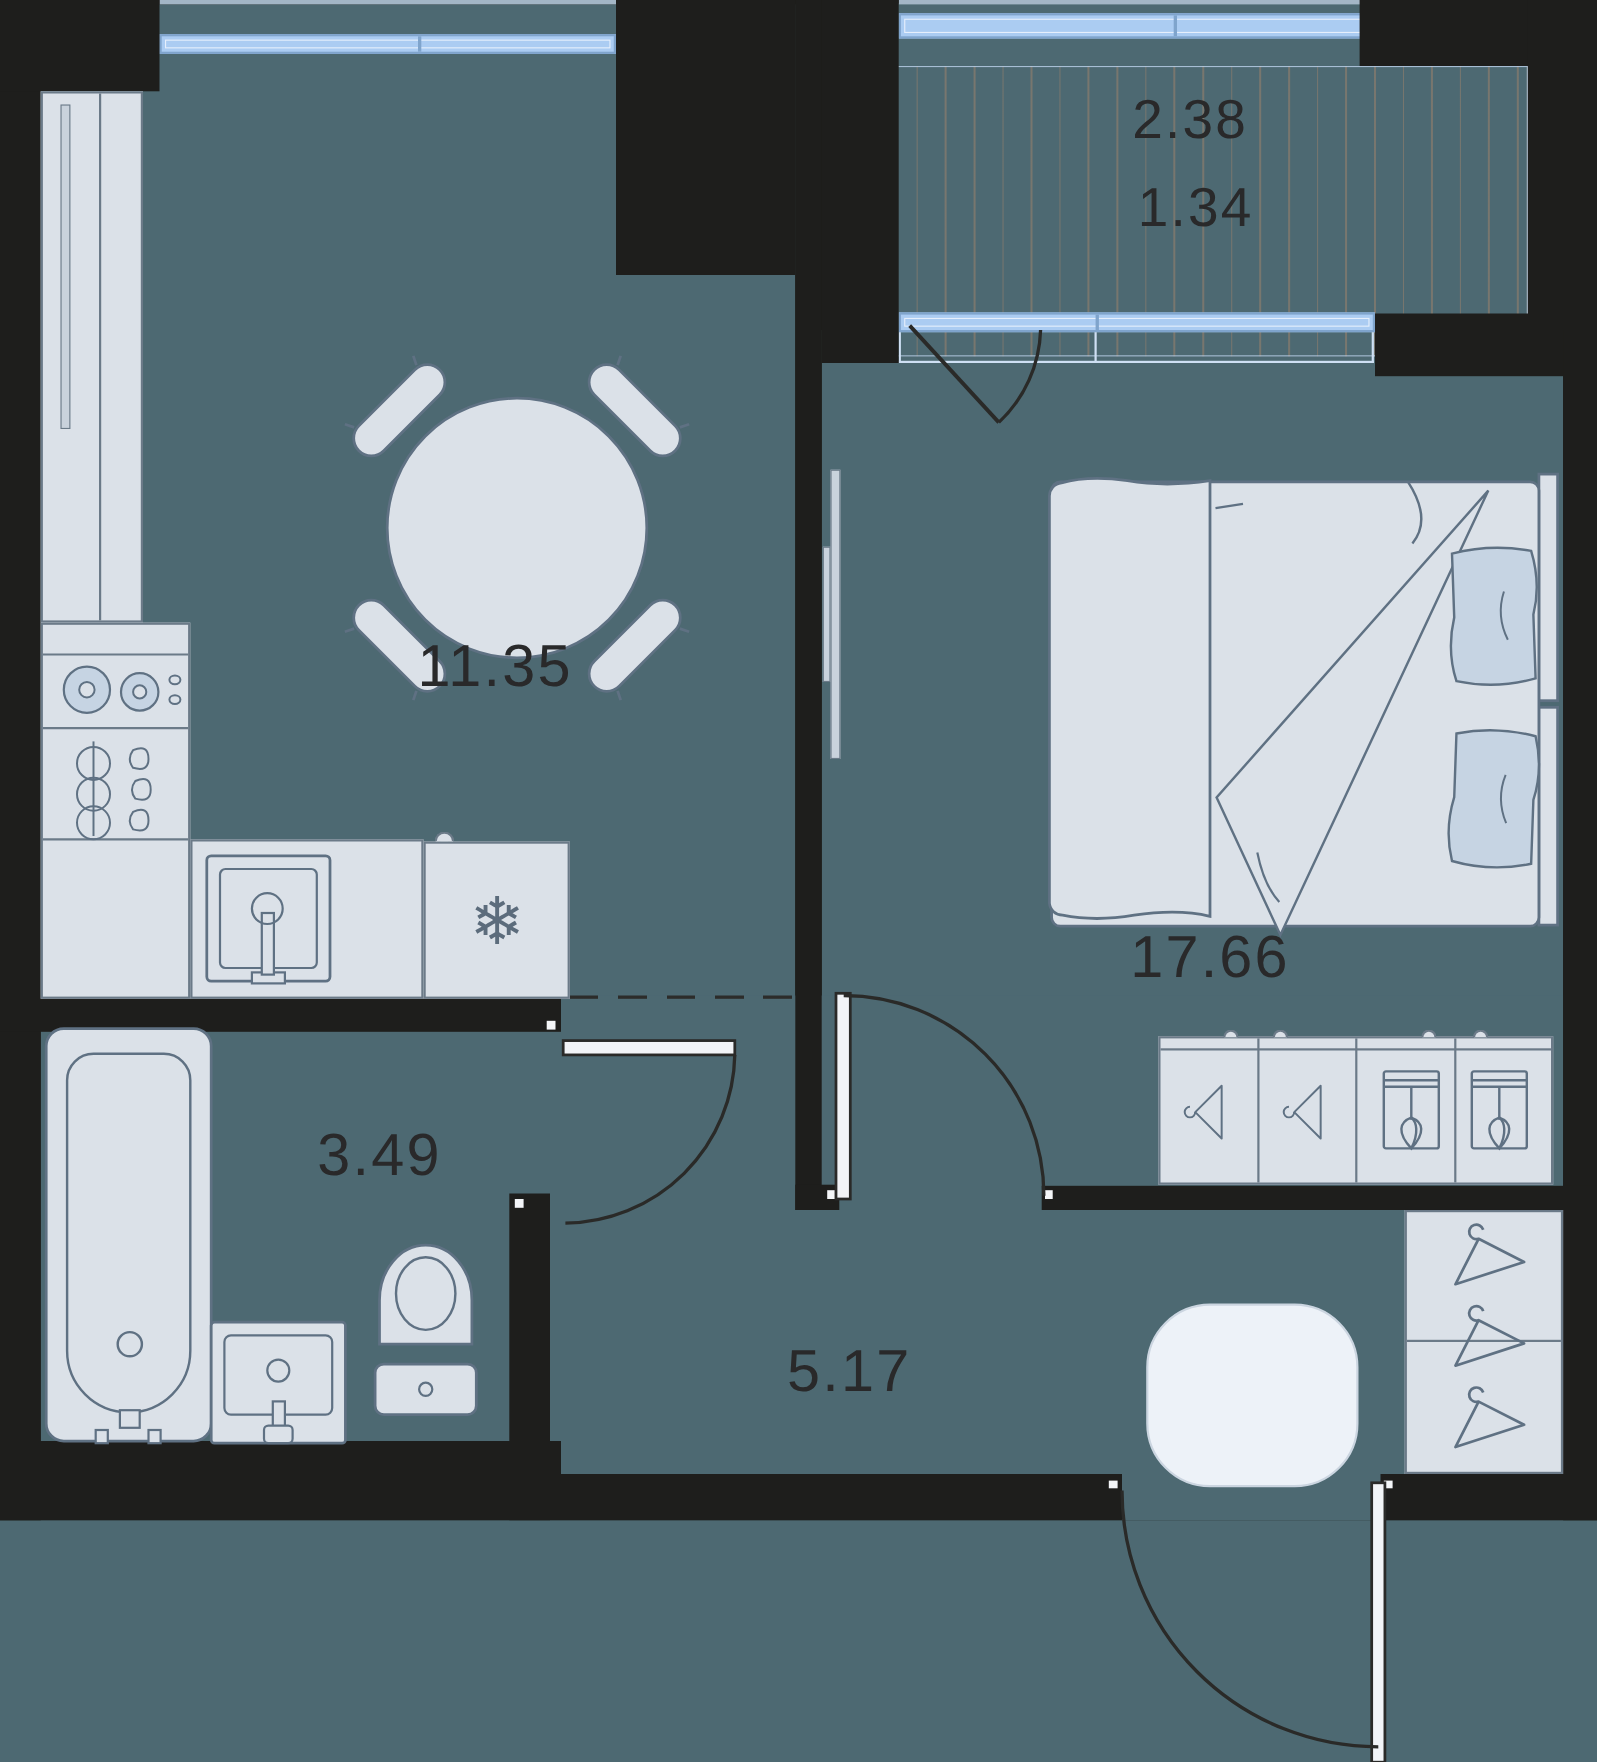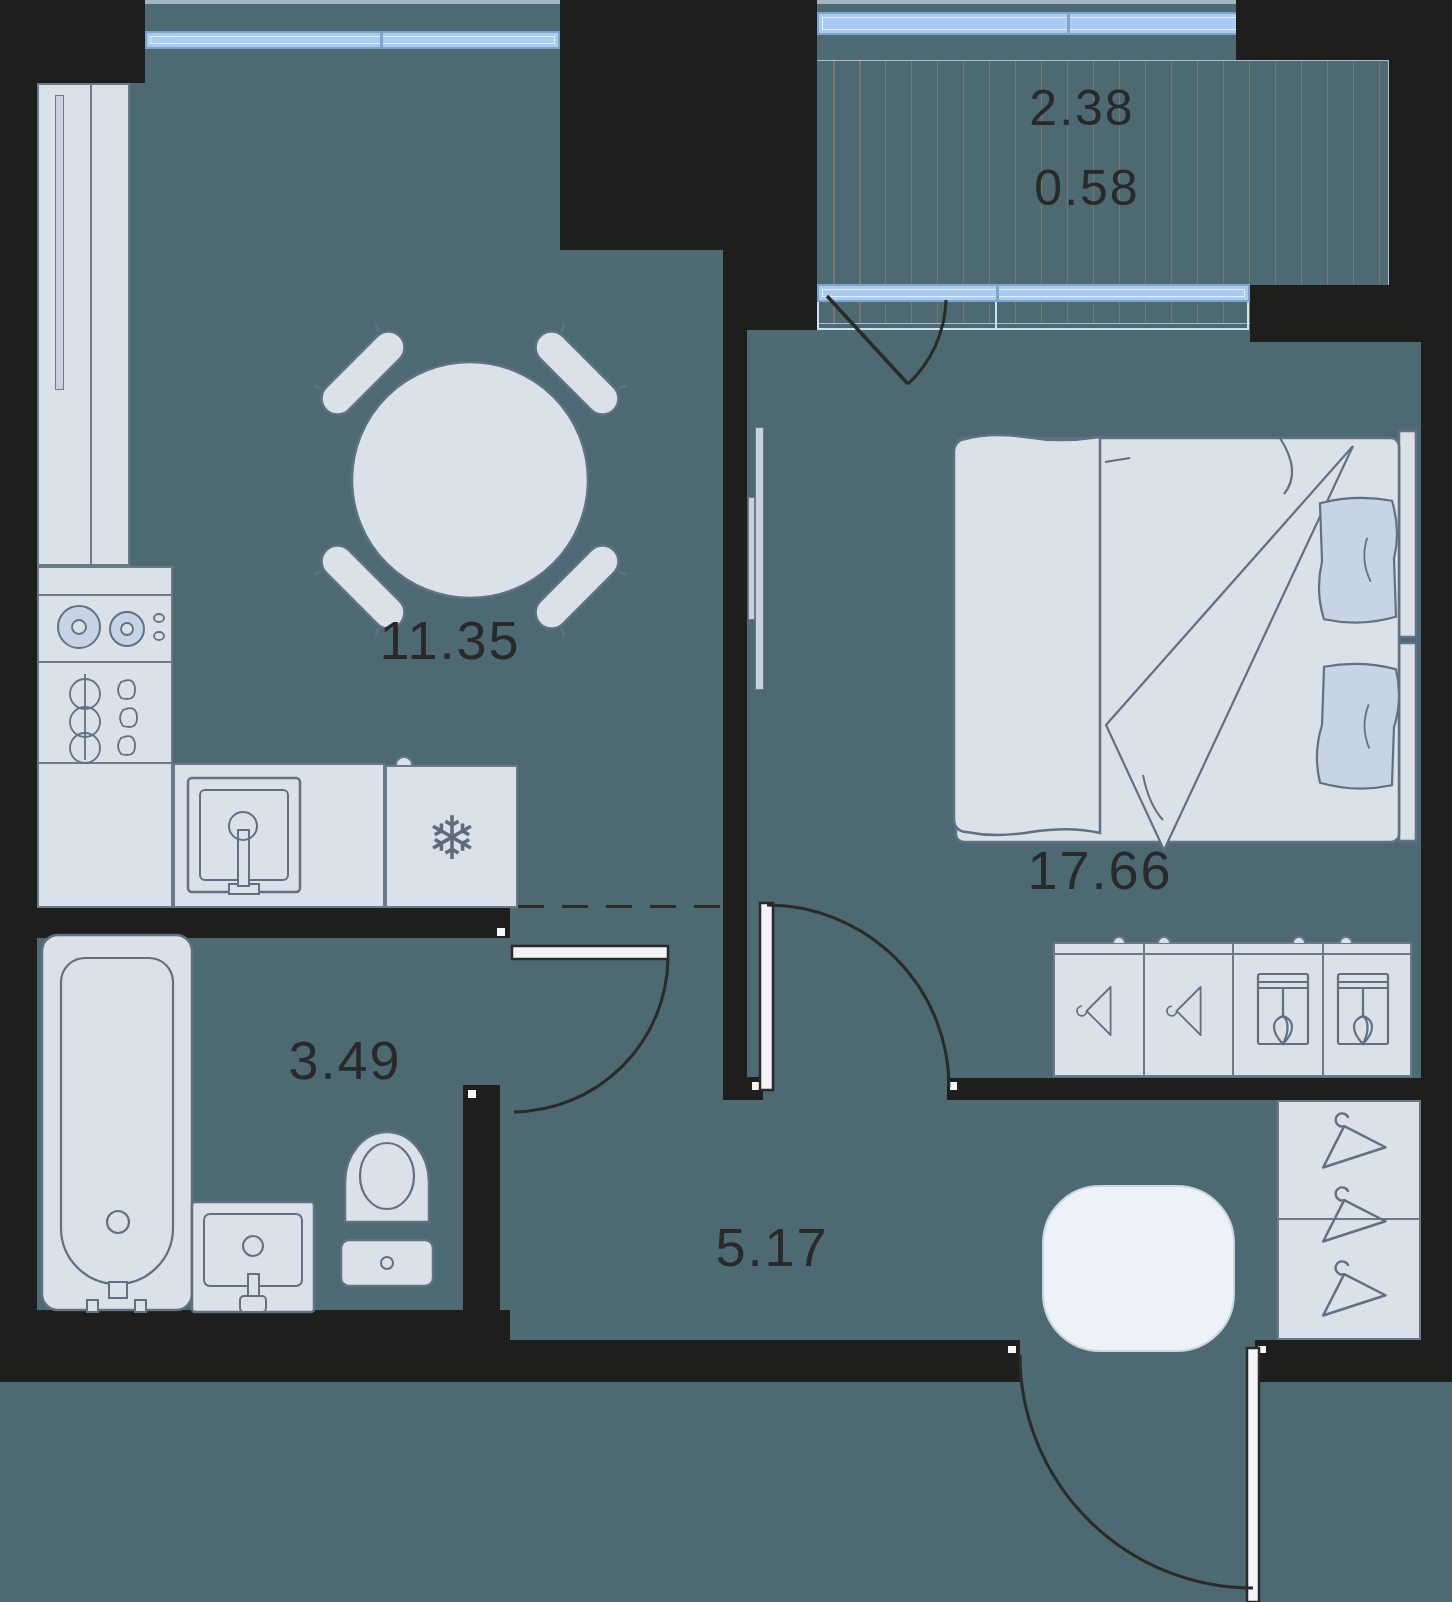--- a/index.html
+++ b/index.html
@@ -277,20 +277,20 @@
   <svg style="left:720px;top:880px;" width="280" height="240" viewBox="0 0 280 240">
     <rect x="40" y="23" width="13" height="187" fill="#f2f4f7" stroke="#2a2a28" stroke-width="2.5"></rect>
     <path d="M47 25 A182 182 0 0 1 229 207" fill="none" stroke="#2a2a28" stroke-width="3"></path>
   </svg>
 
   <svg style="left:1000px;top:1330px;" width="452px" height="272" viewBox="0 0 452 272">
     <rect x="247" y="18" width="12" height="254" fill="#f2f4f7" stroke="#2a2a28" stroke-width="2.5"></rect>
     <path d="M20 25 A233 233 0 0 0 253 258" fill="none" stroke="#2a2a28" stroke-width="3"></path>
   </svg>
 
-  <div class="lbl" style="left:450px;top:640px;">11.35</div>
+  <div class="lbl" style="left:450px;top:606px;">11.35</div>
   <div class="lbl" style="left:1100px;top:870px;">17.66</div>
-  <div class="lbl" style="left:345px;top:1050px;margin-top:10px;">3.49</div>
+  <div class="lbl" style="left:345px;top:1050px;">3.49</div>
   <div class="lbl" style="left:772px;top:1247px;">5.17</div>
   <div class="lbl sm" style="left:1082px;top:108px;">2.38</div>
-  <div class="lbl sm" style="left:1087px;top:188px;">0.58</div>
+  <div class="lbl sm" style="left:1087px;top:188px;">1.34</div>
 
 </div>
 
 </body></html>

